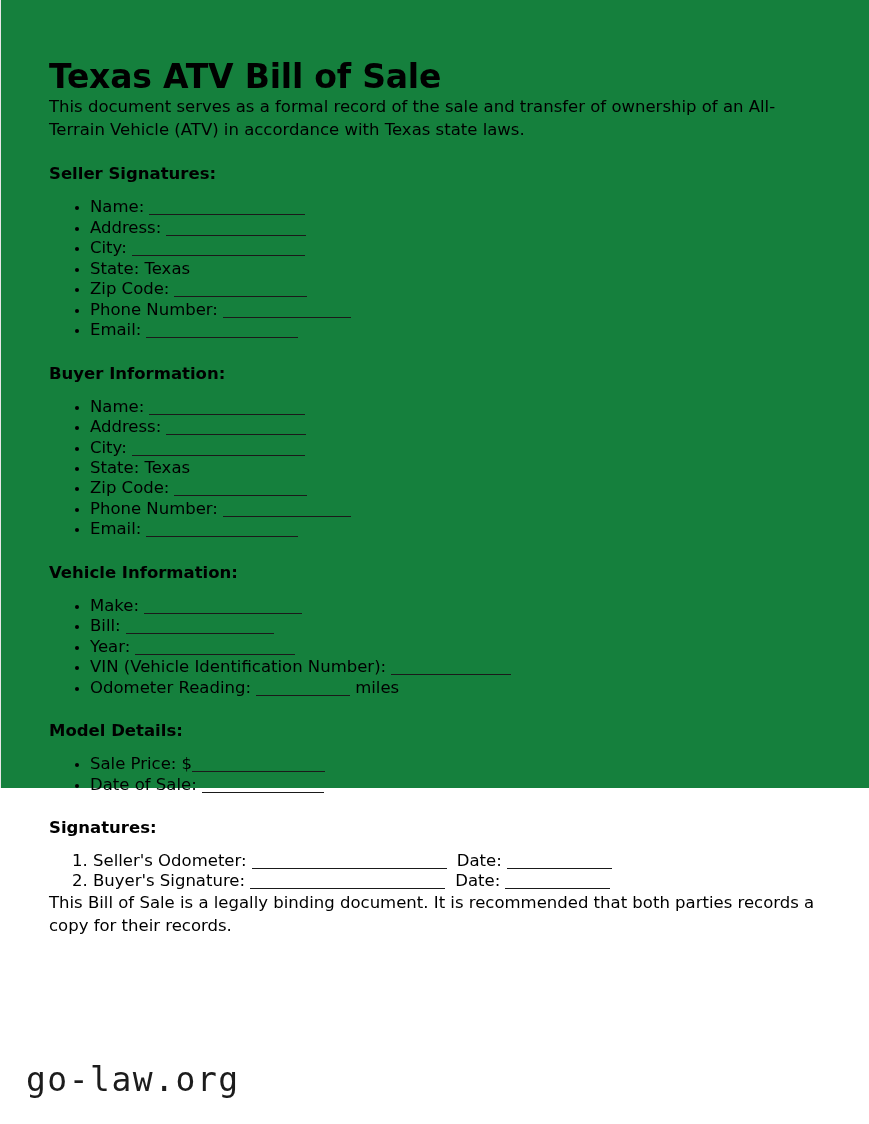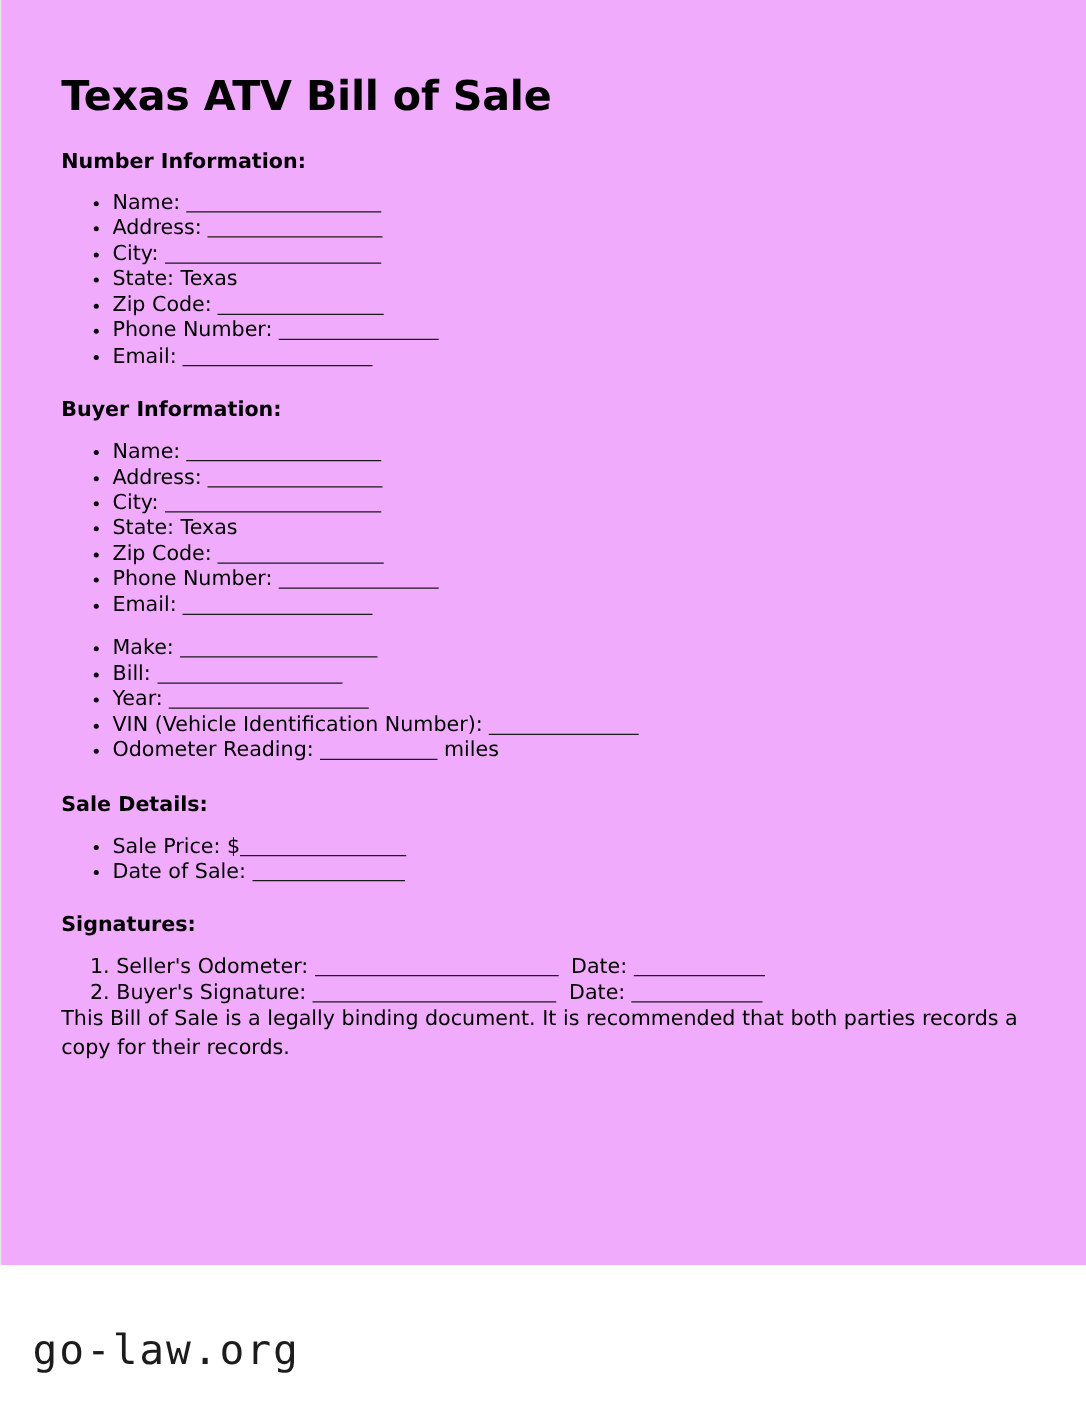--- a/index.html
+++ b/index.html
@@ -12,22 +12,22 @@
     height: 1124px;
     position: relative;
     font-family: "DejaVu Sans", sans-serif;
     color: #000000;
     overflow: hidden;
   }
   .page {
     position: absolute;
     left: 0; top: 0;
     width: 869px;
-    height: 1012px;
-    background: #f0abfc;
+    height: 788px;
+    background: #15803d;
     border-left: 1px solid #e8e8e8;
     box-sizing: border-box;
   }
   .content {
     position: absolute;
     left: 48px;
     top: 0;
     width: 772px;
   }
 
@@ -98,22 +98,23 @@
   }
 </style>
 </head>
 <body>
 
 <div class="page">
   <div class="content">
 
     <h1 class="doc-title">Texas ATV Bill of Sale</h1>
 
+    <p class="para intro">This document serves as a formal record of the sale and transfer of ownership of an All-Terrain Vehicle (ATV) in accordance with Texas state laws.</p>
 
-    <h2 class="section">Number Information:</h2>
+    <h2 class="section">Seller Signatures:</h2>
     <ul class="fields">
         <li><span>Name:</span><span class="blank gap-before" style="width: 156px;"></span></li>
         <li><span>Address:</span><span class="blank gap-before" style="width: 140px;"></span></li>
         <li><span>City:</span><span class="blank gap-before" style="width: 173px;"></span></li>
         <li><span>State:</span><span> Texas</span></li>
         <li><span>Zip Code:</span><span class="blank gap-before" style="width: 133px;"></span></li>
         <li><span>Phone Number:</span><span class="blank gap-before" style="width: 128px;"></span></li>
         <li><span>Email:</span><span class="blank gap-before" style="width: 152px;"></span></li>
       </ul>
 
@@ -121,29 +122,30 @@
     <ul class="fields">
         <li><span>Name:</span><span class="blank gap-before" style="width: 156px;"></span></li>
         <li><span>Address:</span><span class="blank gap-before" style="width: 140px;"></span></li>
         <li><span>City:</span><span class="blank gap-before" style="width: 173px;"></span></li>
         <li><span>State:</span><span> Texas</span></li>
         <li><span>Zip Code:</span><span class="blank gap-before" style="width: 133px;"></span></li>
         <li><span>Phone Number:</span><span class="blank gap-before" style="width: 128px;"></span></li>
         <li><span>Email:</span><span class="blank gap-before" style="width: 152px;"></span></li>
       </ul>
 
+    <h2 class="section">Vehicle Information:</h2>
     <ul class="fields">
         <li><span>Make:</span><span class="blank gap-before" style="width: 158px;"></span></li>
         <li><span>Bill:</span><span class="blank gap-before" style="width: 148px;"></span></li>
         <li><span>Year:</span><span class="blank gap-before" style="width: 160px;"></span></li>
         <li><span>VIN (Vehicle Identification Number):</span><span class="blank gap-before" style="width: 120px;"></span></li>
         <li><span>Odometer Reading:</span><span class="blank gap-before" style="width: 94px;"></span><span> miles</span></li>
       </ul>
 
-    <h2 class="section">Sale Details:</h2>
+    <h2 class="section">Model Details:</h2>
     <ul class="fields">
         <li><span>Sale Price: $</span><span class="blank" style="width: 133px;"></span></li>
         <li><span>Date of Sale:</span><span class="blank gap-before" style="width: 122px;"></span></li>
       </ul>
 
 
     <h2 class="section">Signatures:</h2>
     <ol class="sig-list">
         <li><span>Seller's Odometer:</span><span class="blank gap-before gap-after" style="width: 195px;"></span><span> Date:</span><span class="blank gap-before" style="width: 105px;"></span></li>
         <li><span>Buyer's Signature:</span><span class="blank gap-before gap-after" style="width: 195px;"></span><span> Date:</span><span class="blank gap-before" style="width: 105px;"></span></li>

